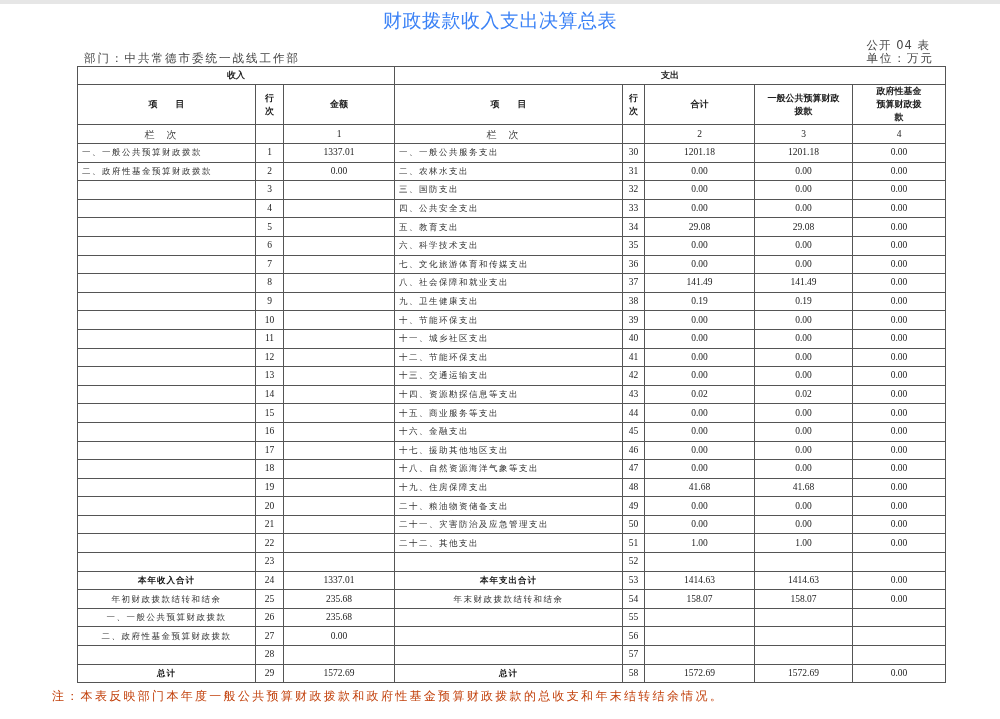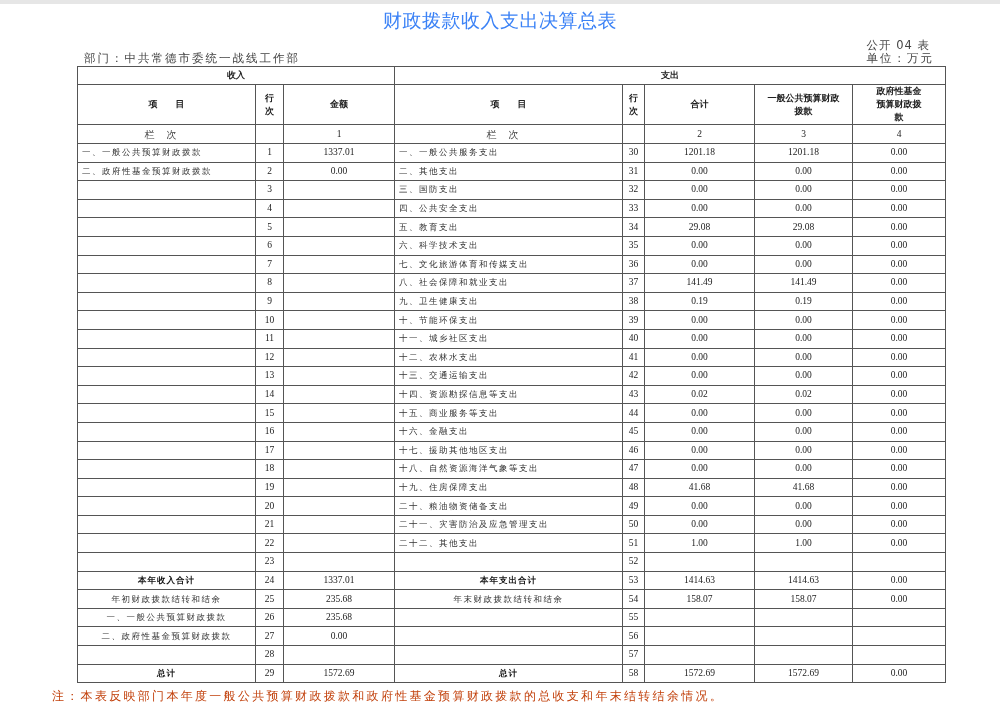--- a/index.html
+++ b/index.html
@@ -88,21 +88,21 @@
         <td class="lbl">一、一般公共服务支出</td>
         <td class="num">30</td>
         <td class="num">1201.18</td>
         <td class="num">1201.18</td>
         <td class="num">0.00</td>
       </tr>
       <tr>
         <td class="lbl">二、政府性基金预算财政拨款</td>
         <td class="num">2</td>
         <td class="num">0.00</td>
-        <td class="lbl">二、其他支出</td>
+        <td class="lbl">二、农林水支出</td>
         <td class="num">31</td>
         <td class="num">0.00</td>
         <td class="num">0.00</td>
         <td class="num">0.00</td>
       </tr>
       <tr>
         <td class="lbl"></td>
         <td class="num">3</td>
         <td class="num"></td>
         <td class="lbl">三、国防支出</td>
@@ -188,21 +188,21 @@
         <td class="lbl">十一、城乡社区支出</td>
         <td class="num">40</td>
         <td class="num">0.00</td>
         <td class="num">0.00</td>
         <td class="num">0.00</td>
       </tr>
       <tr>
         <td class="lbl"></td>
         <td class="num">12</td>
         <td class="num"></td>
-        <td class="lbl">十二、农林水支出</td>
+        <td class="lbl">十二、节能环保支出</td>
         <td class="num">41</td>
         <td class="num">0.00</td>
         <td class="num">0.00</td>
         <td class="num">0.00</td>
       </tr>
       <tr>
         <td class="lbl"></td>
         <td class="num">13</td>
         <td class="num"></td>
         <td class="lbl">十三、交通运输支出</td>

